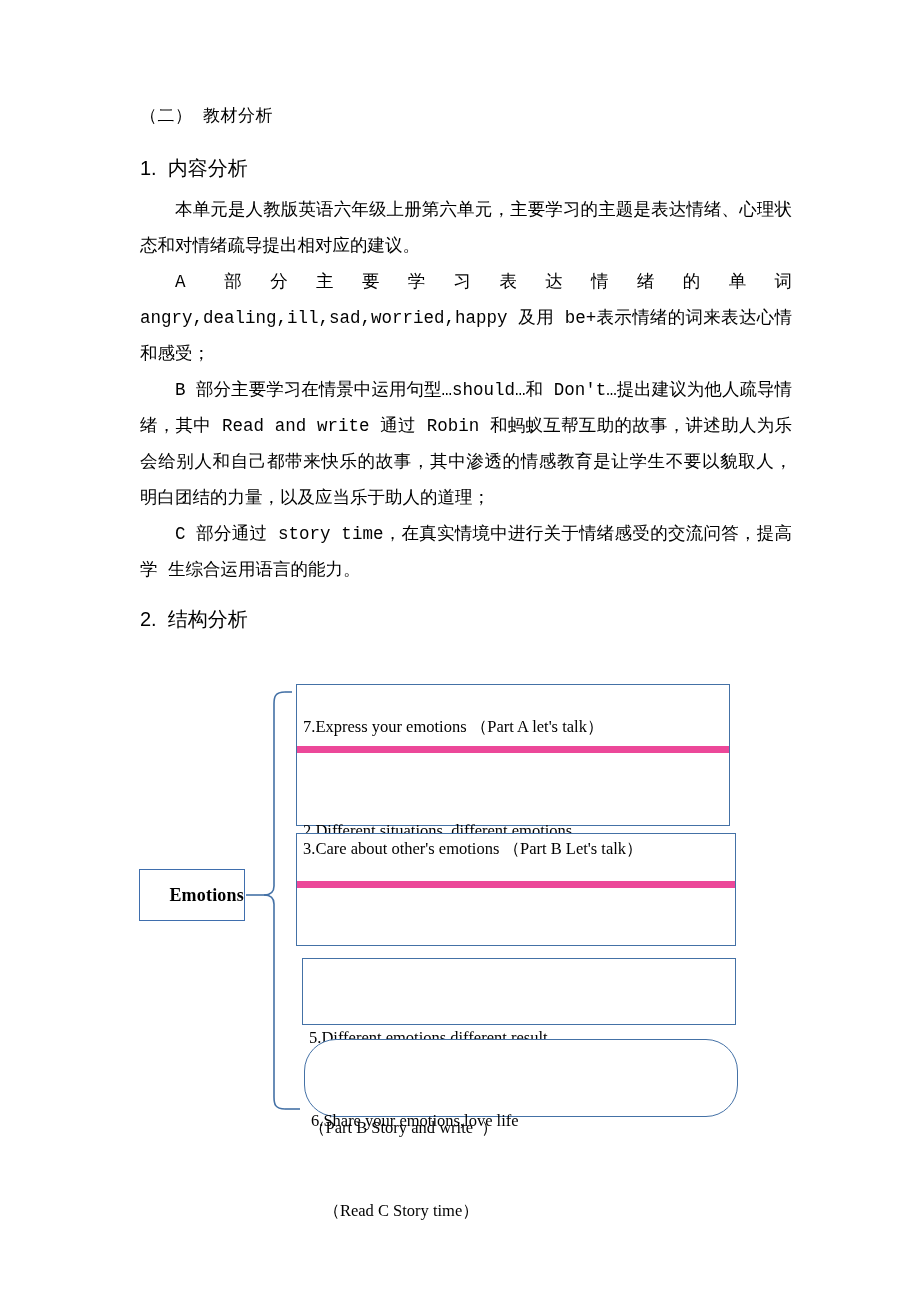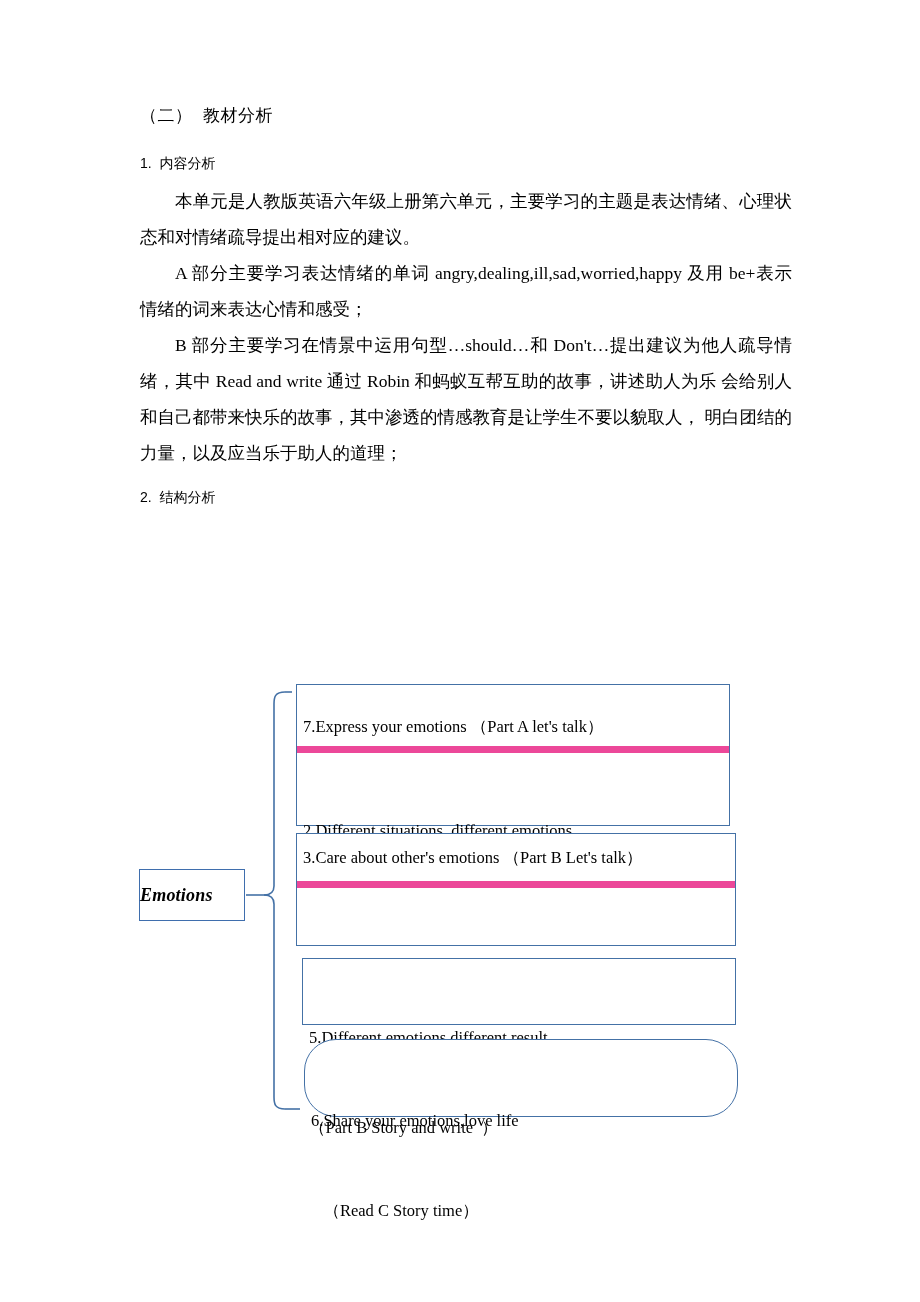--- a/index.html
+++ b/index.html
@@ -28,36 +28,37 @@
   
   .heading-l1 {
     font-family: "Liberation Sans", "DejaVu Sans", sans-serif;
     font-size: 17px;
     letter-spacing: 0.5px;
     margin: 0 0 28px 0;
     white-space: pre;
   }
   .heading-l2 {
     font-family: "Liberation Sans", "DejaVu Sans", sans-serif;
-    font-size: 14px;
+    font-size: 20px;
     margin: 0 0 10px 0;
     white-space: pre;
   }
   .heading-l2.second {
     margin-top: 18px;
   }
 
   
   .para {
     font-size: 17.5px;
     line-height: 36px;
     text-align: justify;
     text-justify: inter-ideograph;
     margin: 0;
     text-indent: 2em;
+    font-family: Liberation Mono, monospace;
   }
   .para-indent-block {
     margin-left: 26px;
   }
 
   
   .diagram {
     position: absolute;
     left: 0;
     top: 0;
@@ -73,23 +74,22 @@
   .emotions-box {
     position: absolute;
     left: 139px;
     top: 869px;
     width: 106px;
     height: 52px;
     border: 1.6px solid #3f6ead;
     box-sizing: border-box;
     display: flex;
     align-items: center;
-    justify-content: flex-start;
-    background: #ffffff;
-    font-style: italic;
+    justify-content: flex-end;
+    background: #ffffff;
   }
   .emotions-box span {
     font-family: "Liberation Serif", "DejaVu Serif", serif;
     font-weight: bold;
     font-size: 18px;
     letter-spacing: 0.2px;
   }
 
   .tbox {
     position: absolute;
@@ -106,21 +106,21 @@
   }
   .tbox .cell.divider-top {
     border-top: 7px solid #ec4899;
   }
 
   .grp-a { left: 296px; top: 684px; width: 434px; height: 142px; }
   .grp-a .cell-1 { height: 61px; display: flex; align-items: flex-end; padding-bottom: 4px; }
   .grp-a .cell-2 { height: 79px; padding-top: 3px; }
 
   .grp-b { left: 296px; top: 833px; width: 440px; height: 113px; }
-  .grp-b .cell-3 { height: 47px; display: flex; align-items: center; }
+  .grp-b .cell-3 { height: 47px; display: flex; }
   .grp-b .cell-4 { height: 64px; padding-top: 2px; }
 
   .grp-c { left: 302px; top: 958px; width: 434px; height: 67px; }
   .grp-c .cell-5 { height: 65px; padding-top: 4px; }
 
   .grp-d { left: 304px; top: 1039px; width: 434px; height: 78px; border-radius: 32px; }
   .grp-d .cell-6 { height: 76px; padding-top: 6px; }
 
   .line2 { display: block; }
 </style>
@@ -134,20 +134,21 @@
     <div class="heading-l1">（二）  教材分析</div>
 
     <div class="heading-l2">1.  内容分析</div>
 
     <p class="para">本单元是人教版英语六年级上册第六单元，主要学习的主题是表达情绪、心理状态和对情绪疏导提出相对应的建议。</p>
 
     <p class="para">A 部分主要学习表达情绪的单词 angry,dealing,ill,sad,worried,happy 及用 be+表示情绪的词来表达心情和感受；</p>
 
     <p class="para">B 部分主要学习在情景中运用句型…should…和 Don't…提出建议为他人疏导情绪，其中 Read and write 通过 Robin 和蚂蚁互帮互助的故事，讲述助人为乐 会给别人和自己都带来快乐的故事，其中渗透的情感教育是让学生不要以貌取人， 明白团结的力量，以及应当乐于助人的道理；</p>
 
+    <p class="para">C 部分通过 story time，在真实情境中进行关于情绪感受的交流问答，提高学 生综合运用语言的能力。</p>
 
     <div class="heading-l2 second">2.  结构分析</div>
 
 
   </div>
 
   <div class="diagram">
 
     <svg class="diagram-layer" width="920" height="1302">
 

